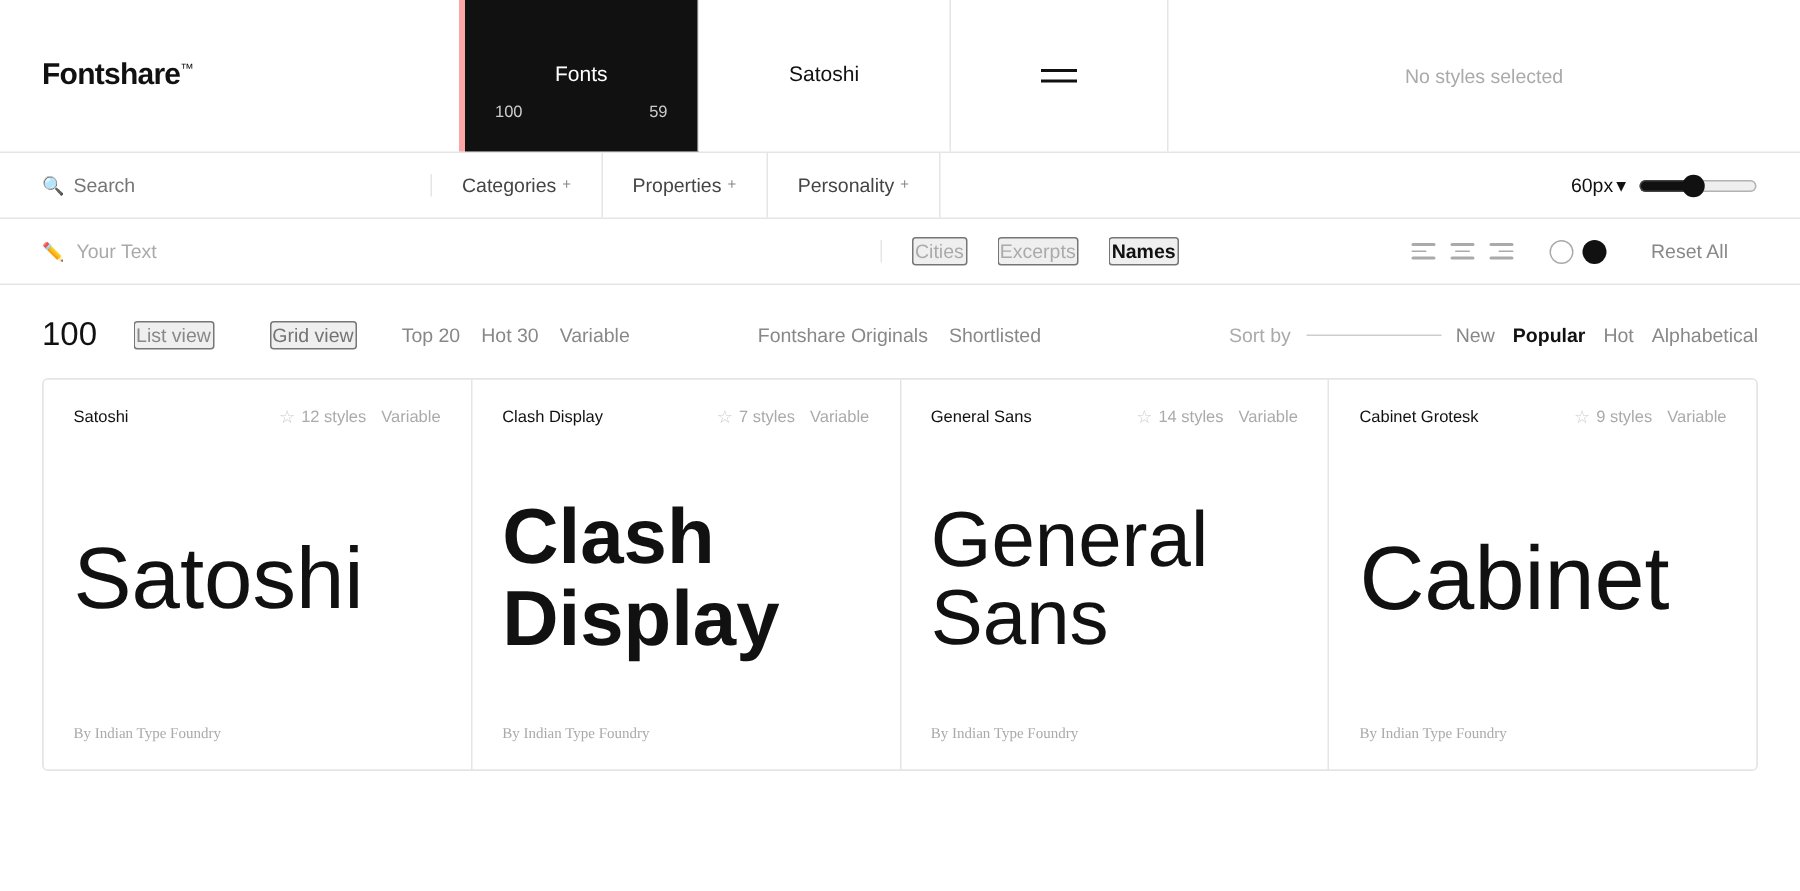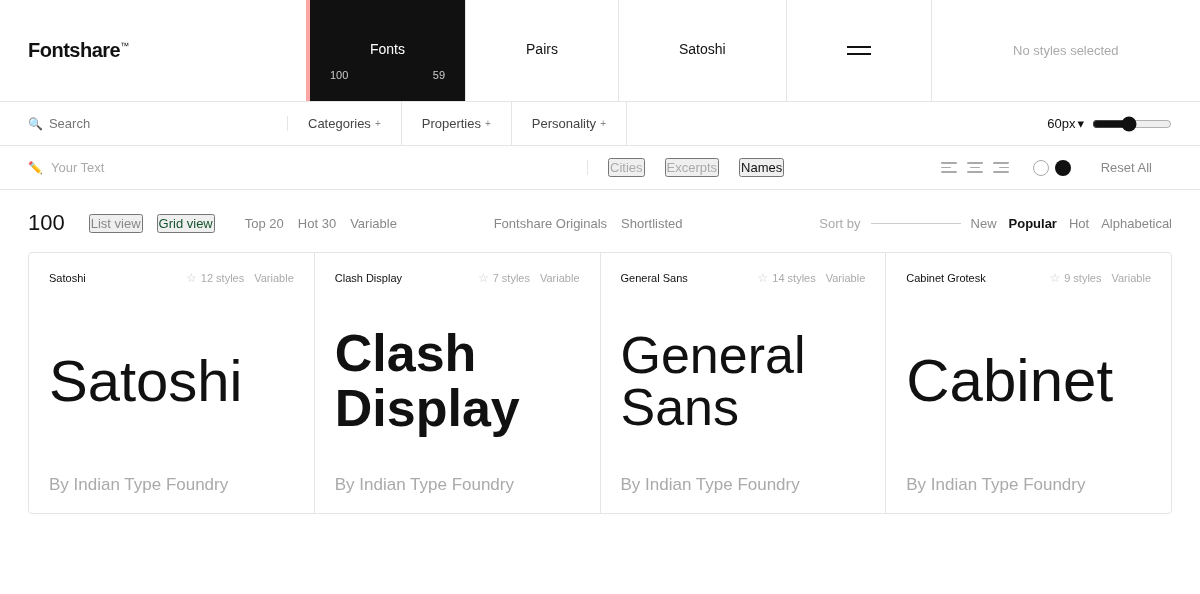--- a/index.html
+++ b/index.html
@@ -184,21 +184,21 @@
       padding: 0 20px;
       flex: 1;
     }
     .text-mode-btn {
       font-size: 13px;
       color: #aaa;
       cursor: pointer;
     }
     .text-mode-btn.active {
       color: #111;
-      font-weight: 400;
+      font-weight: 700;
     }
     .align-controls {
       display: flex;
       align-items: center;
       gap: 10px;
       margin-left: auto;
     }
     .align-btn {
       cursor: pointer;
       color: #aaa;
@@ -254,22 +254,23 @@
       align-items: flex-start;
       gap: 14px;
       margin-right: 20px;
     }
     .view-btn {
       font-size: 13px;
       color: #888;
       cursor: pointer;
     }
     .view-btn.active {
-      color: #14532d;
+      color: #737373;
       font-weight: 500;
+      margin-left: 23px;
     }
     .filter-tags {
       display: flex;
       align-items: center;
       gap: 14px;
       margin-left: 10px;
     }
     .filter-tag {
       font-size: 13px;
       color: #888;
@@ -368,23 +369,24 @@
       font-size: 60px;
       line-height: 1;
       color: #111;
       font-weight: 400;
     }
     .font-preview-text.bold {
       font-weight: 800;
     }
     .font-card-footer {
       margin-top: auto;
-      font-size: 17px;
+      font-size: 10px;
       color: #aaa;
       padding-top: 10px;
+      font-family: Liberation Serif, serif;
     }
 
     
     .align-lines {
       display: flex;
       flex-direction: column;
       gap: 3px;
       width: 16px;
     }
     .align-lines .line {
@@ -429,23 +431,20 @@
       <span>Fontshare</span><sup>™</sup>
     </div>
   </div>
 
   <div class="nav-item active">
     <span class="nav-label">Fonts</span>
     <span class="nav-count">100</span>
     <span class="nav-count-right">59</span>
   </div>
 
-  <div class="nav-item">
-    <span class="nav-label">Pairs</span>
-  </div>
 
   <div class="nav-item">
     <span class="nav-label">Satoshi</span>
   </div>
 
   <div class="nav-hamburger">
     <div class="hamburger-icon">
       <span></span>
       <span></span>
     </div>

